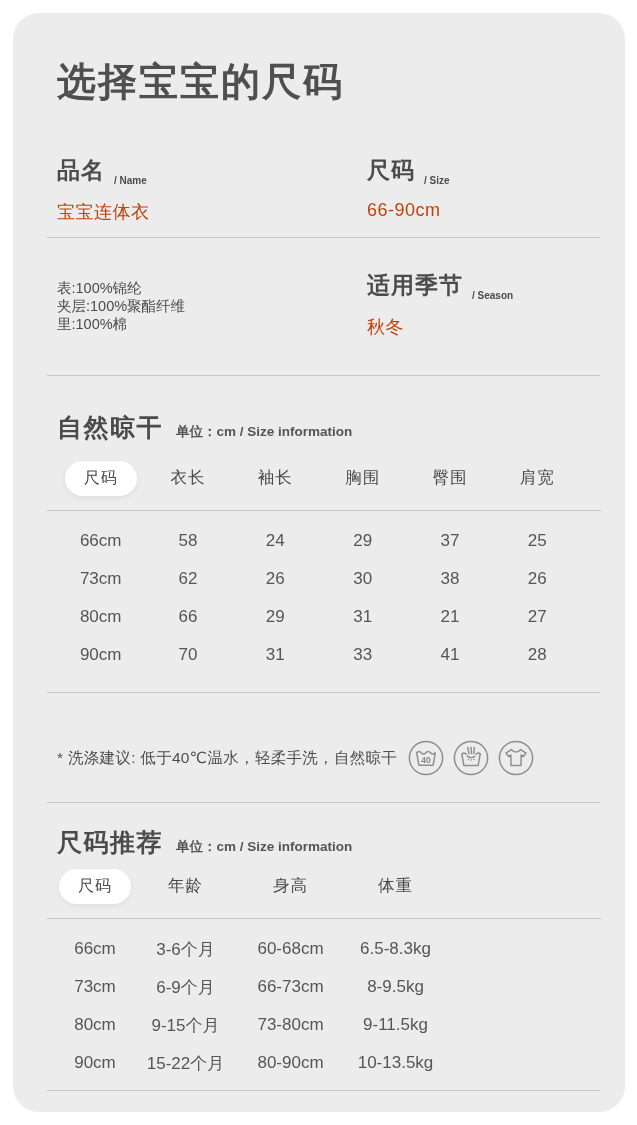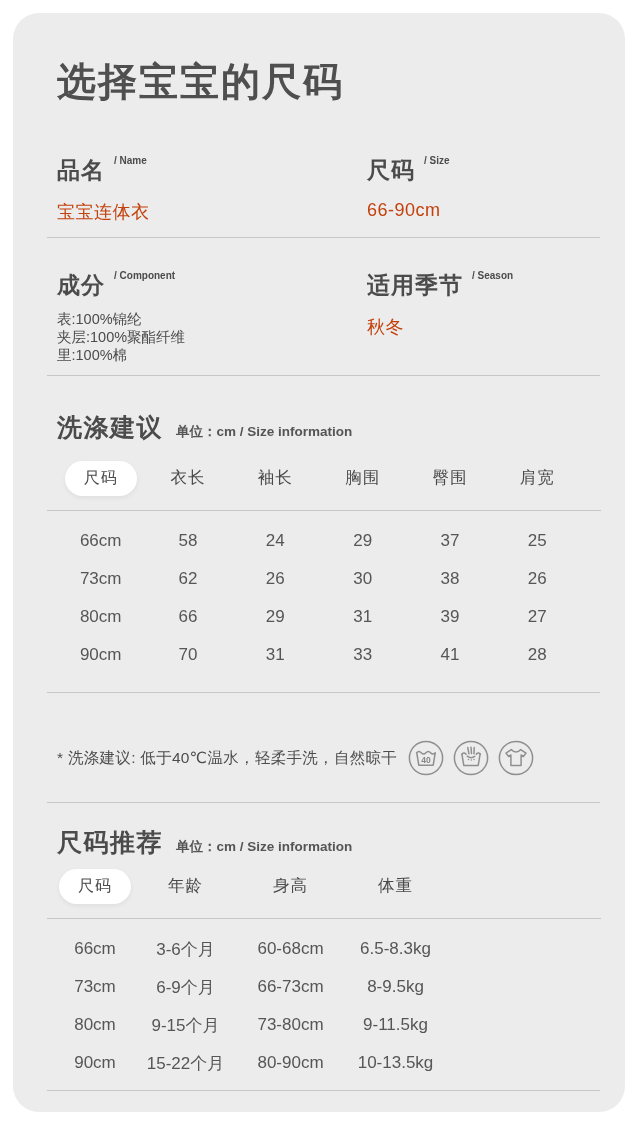--- a/index.html
+++ b/index.html
@@ -9,21 +9,21 @@
   }
   .card{
     position:absolute;left:13px;top:13px;width:612px;height:1099px;
     background:#ececec;border-radius:26px;
   }
   .title{
     position:absolute;left:44px;top:42px;margin:0;
     font-size:39px;font-weight:700;letter-spacing:2px;color:#4f4f4f;
   }
   .blk{position:absolute;}
-  .lbl-row{display:flex;align-items:flex-start;gap:9px;}
+  .lbl-row{display:flex;align-items:flex-end;gap:9px;}
   .lbl{font-size:23px;font-weight:700;letter-spacing:1px;color:#4b4b4b;}
   .lbl-en{font-size:10px;font-weight:600;color:#4b4b4b;}
   .val{margin-top:14px;font-size:18px;font-weight:500;color:#c2410c;letter-spacing:.5px;}
   .comp-lines{margin-top:9px;font-size:14.5px;line-height:18px;font-weight:500;color:#4c4c4c;}
   .hline{position:absolute;left:34px;right:25px;height:1px;background:#c6c6c6;}
   .sec-head{position:absolute;left:44px;display:flex;align-items:baseline;gap:13px;}
   .sec-title{font-size:25px;font-weight:700;letter-spacing:1.5px;color:#4b4b4b;}
   .unit{font-size:13.5px;font-weight:600;color:#555;}
   .table{position:absolute;left:0;right:0;}
   .thead{display:grid;height:40px;align-items:center;margin:0 44px;text-align:center;
@@ -62,43 +62,39 @@
       <div class="lbl-row">
         <span class="lbl">尺码</span>
         <span class="lbl-en">/ Size</span>
       </div>
       <div class="val">66-90cm</div>
     </section>
 
     <div class="hline" style="top:224px;"></div>
 
     <section class="blk" style="left:44px;top:257px;">
-      <div class="lbl-row">
-        <span class="lbl">成分</span>
-        <span class="lbl-en">/ Component</span>
-      </div>
       <div class="comp-lines">
         <div>表:100%锦纶</div>
         <div>夹层:100%聚酯纤维</div>
         <div>里:100%棉</div>
       </div>
     </section>
 
     <section class="blk" style="left:354px;top:257px;">
       <div class="lbl-row">
         <span class="lbl">适用季节</span>
         <span class="lbl-en">/ Season</span>
       </div>
       <div class="val">秋冬</div>
     </section>
 
     <div class="hline" style="top:362px;"></div>
 
     <div class="sec-head" style="top:398px;">
-      <span class="sec-title">洗涤建议</span>
+      <span class="sec-title">自然晾干</span>
       <span class="unit">单位：cm / Size information</span>
     </div>
 
     <div class="table cols6" style="top:445px;">
       <div class="thead">
           <div><span class="pill">尺码</span></div>
           <div>衣长</div>
           <div>袖长</div>
           <div>胸围</div>
           <div>臀围</div>
@@ -120,21 +116,21 @@
             <div>26</div>
             <div>30</div>
             <div>38</div>
             <div>26</div>
           </div>
           <div class="trow">
             <div>80cm</div>
             <div>66</div>
             <div>29</div>
             <div>31</div>
-            <div>39</div>
+            <div>21</div>
             <div>27</div>
           </div>
           <div class="trow">
             <div>90cm</div>
             <div>70</div>
             <div>31</div>
             <div>33</div>
             <div>41</div>
             <div>28</div>
           </div>

